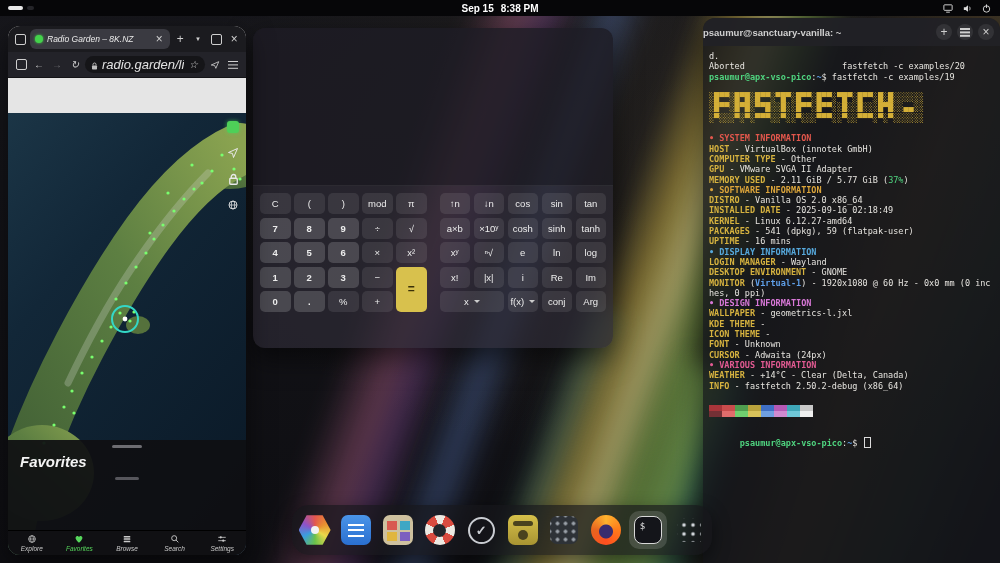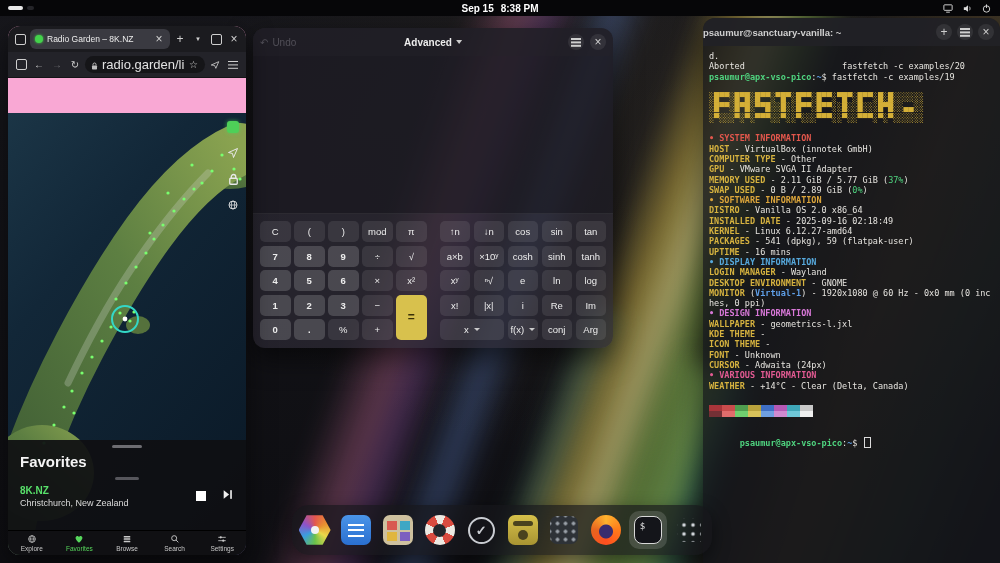--- a/index.html
+++ b/index.html
@@ -44,21 +44,21 @@
   .ic-close::before{content:"\00D7";font-size:12px;}
   .ic-chev::before{content:"\25BC";font-size:6px;}
   .ic-star::before{content:"\2606";}
   .ic-undo::before{content:"\21B6";}
   .dim{opacity:.4;}
   .sqico{width:9px;height:9px;border:1.2px solid #cfcfcf;border-radius:2px;display:block;}
   .burger{width:10px;height:1.6px;background:#cfcfcf;box-shadow:0 3.4px 0 #cfcfcf,0 6.8px 0 #cfcfcf;margin-top:-6px;display:block;}
 
   
   .browser{left:8px;top:26px;width:238px;height:529px;border-radius:12px;overflow:hidden;
-    background:#f9a8d4;z-index:10;}
+    background:#e5e5e5;z-index:10;font-style:italic;}
   .b-tabbar{height:26px;background:#1b1b1f;display:flex;align-items:center;padding:0 4px;gap:2px;}
   .tab{flex:1;min-width:0;height:20px;background:#3a3a41;border-radius:6px;display:flex;align-items:center;padding:0 5px;gap:4px;}
   .favicon{width:8px;height:8px;border-radius:50%;background:#43d24b;flex:none;box-shadow:0 0 3px #43d24b;}
   .tab-title{font-size:8.5px;color:#ececec;white-space:nowrap;overflow:hidden;text-overflow:ellipsis;flex:1;}
   .tab .ibtn{width:12px;height:12px;}
   .b-toolbar{height:25px;background:#232329;display:flex;align-items:center;padding:0 5px;gap:2px;border-bottom:1px solid #141417;}
   .urlpill{flex:1;min-width:0;height:17px;background:#151518;border-radius:9px;display:flex;align-items:center;padding:0 6px;gap:4px;}
   .url{font-size:13px;color:#e2e2e2;flex:1;white-space:nowrap;overflow:hidden;}
   .b-map{position:absolute;top:51px;left:0;right:0;bottom:0;background:#0d1d2b;margin-top:36px;}
   .b-map svg.mapimg{position:absolute;inset:0;}
@@ -325,35 +325,20 @@
             <ellipse cx="12" cy="12" rx="3.5" ry="8" fill="none" stroke="#e8e8e8" stroke-width="1.5"></ellipse>
             <line x1="4" y1="12" x2="20" y2="12" stroke="#e8e8e8" stroke-width="1.5"></line>
           </svg>
       </div>
     </div>
 
     <div class="b-fav">
       <div class="handle"></div>
       <div class="fav-title">Favorites</div>
       <div class="handle small"></div>
-      <div class="station-row">
-        <div>
-          <div class="st-name">8K.NZ</div>
-          <div class="st-loc">Christchurch, New Zealand</div>
-        </div>
-        <div class="st-controls">
-          <span class="stop-sq"></span>
-          <span>
-            <svg width="13" height="13" viewBox="0 0 24 24">
-                <path d="M5 4 L15 12 L5 20 Z" fill="#f0f0f0"></path>
-                <rect x="17" y="4" width="3" height="16" fill="#f0f0f0"></rect>
-              </svg>
-          </span>
-        </div>
-      </div>
     </div>
 
     <div class="b-nav">
       <div class="nav-item">
         <svg viewBox="0 0 24 24">
             <circle cx="12" cy="12" r="8" fill="none" stroke="currentColor" stroke-width="2"></circle>
             <ellipse cx="12" cy="12" rx="3.5" ry="8" fill="none" stroke="currentColor" stroke-width="1.6"></ellipse>
             <line x1="4" y1="12" x2="20" y2="12" stroke="currentColor" stroke-width="1.6"></line>
           </svg>
         <span class="nav-label">Explore</span>
@@ -386,36 +371,20 @@
             <line x1="3" y1="16" x2="21" y2="16" stroke="currentColor" stroke-width="2"></line>
             <circle cx="15" cy="16" r="2.6" fill="currentColor"></circle>
           </svg>
         <span class="nav-label">Settings</span>
       </div>
     </div>
   </div>
 </div>
 
 <div class="win calc">
-  <div class="c-header">
-    <div class="c-undo dim">
-      <span class="ic-undo"></span>
-      <span>Undo</span>
-    </div>
-    <div class="c-mode">
-      <span>Advanced</span>
-      <span class="caret"></span>
-    </div>
-    <div class="c-right">
-      <span class="ibtn round">
-          <span class="burger"></span>
-        </span>
-      <span class="ibtn round ic-close"></span>
-    </div>
-  </div>
   <div class="c-display">
     <span></span>
   </div>
   <div class="c-grid">
     <div class="cb">C</div>
     <div class="cb">(</div>
     <div class="cb">)</div>
     <div class="cb">mod</div>
     <div class="cb">π</div>
     <div class="sp"></div>
@@ -492,39 +461,39 @@
         <div class="tline"></div>
         <div class="tline"><span class="art">░█▀▀░█▀█░█▀▀░▀█▀░█▀▀░█▀▀░▀█▀░█▀▀░█░█░░░░░░</span></div>
         <div class="tline"><span class="art">░█▀▀░█▀█░▀▀█░░█░░█▀▀░█▀▀░░█░░█░░░█▀█░░▄▄░░</span></div>
         <div class="tline"><span class="art">░▀░░░▀░▀░▀▀▀░░▀░░▀░░░▀▀▀░░▀░░▀▀▀░▀░▀░░░░░░</span></div>
         <div class="tline"></div>
         <div class="tline"><span class="red">• </span><span class="red">SYSTEM INFORMATION</span></div>
         <div class="tline"><span class="y">HOST</span><span class="w"> - VirtualBox (innotek GmbH)</span></div>
         <div class="tline"><span class="y">COMPUTER TYPE</span><span class="w"> - Other</span></div>
         <div class="tline"><span class="y">GPU</span><span class="w"> - VMware SVGA II Adapter</span></div>
         <div class="tline"><span class="y">MEMORY USED</span><span class="w"> - 2.11 GiB / 5.77 GiB (</span><span class="grn">37%</span><span class="w">)</span></div>
-        <div class="tline"><span class="y">SWAP USED</span><span class="w"> - 0 B / 2.89 GiB (</span><span class="grn">0%</span><span class="w">)</span></div>
         <div class="tline"><span class="org">• </span><span class="org">SOFTWARE INFORMATION</span></div>
         <div class="tline"><span class="y">DISTRO</span><span class="w"> - Vanilla OS 2.0 x86_64</span></div>
         <div class="tline"><span class="y">INSTALLED DATE</span><span class="w"> - 2025-09-16 02:18:49</span></div>
         <div class="tline"><span class="y">KERNEL</span><span class="w"> - Linux 6.12.27-amd64</span></div>
         <div class="tline"><span class="y">PACKAGES</span><span class="w"> - 541 (dpkg), 59 (flatpak-user)</span></div>
         <div class="tline"><span class="y">UPTIME</span><span class="w"> - 16 mins</span></div>
         <div class="tline"><span class="cyn">• </span><span class="cyn">DISPLAY INFORMATION</span></div>
         <div class="tline"><span class="y">LOGIN MANAGER</span><span class="w"> - Wayland</span></div>
         <div class="tline"><span class="y">DESKTOP ENVIRONMENT</span><span class="w"> - GNOME</span></div>
         <div class="tline"><span class="y">MONITOR</span><span class="w"> (</span><span class="bl">Virtual-1</span><span class="w">) - 1920x1080 @ 60 Hz - 0x0 mm (0 inches, 0 ppi)</span></div>
         <div class="tline"><span class="pnk">• </span><span class="pnk">DESIGN INFORMATION</span></div>
         <div class="tline"><span class="y">WALLPAPER</span><span class="w"> - geometrics-l.jxl</span></div>
         <div class="tline"><span class="y">KDE THEME</span><span class="w"> - </span></div>
         <div class="tline"><span class="y">ICON THEME</span><span class="w"> - </span></div>
         <div class="tline"><span class="y">FONT</span><span class="w"> - Unknown</span></div>
         <div class="tline"><span class="y">CURSOR</span><span class="w"> - Adwaita (24px)</span></div>
         <div class="tline"><span class="mag">• </span><span class="mag">VARIOUS INFORMATION</span></div>
         <div class="tline"><span class="y">WEATHER</span><span class="w"> - +14°C - Clear (Delta, Canada)</span></div>
+        <div class="tline"><span class="y">INFO</span><span class="w"> - fastfetch 2.50.2-debug (x86_64)</span></div>
         <div class="tline"></div>
       </div>
     <div class="t-palette">
         <div class="pal-row"><span style="background: rgb(168, 53, 58);"></span><span style="background: rgb(201, 76, 76);"></span><span style="background: rgb(79, 158, 79);"></span><span style="background: rgb(185, 162, 60);"></span><span style="background: rgb(63, 111, 196);"></span><span style="background: rgb(181, 89, 181);"></span><span style="background: rgb(63, 167, 184);"></span><span style="background: rgb(200, 200, 200);"></span></div>
         <div class="pal-row"><span style="background: rgb(116, 48, 53);"></span><span style="background: rgb(224, 108, 108);"></span><span style="background: rgb(111, 207, 111);"></span><span style="background: rgb(216, 194, 90);"></span><span style="background: rgb(111, 159, 224);"></span><span style="background: rgb(208, 138, 208);"></span><span style="background: rgb(111, 200, 216);"></span><span style="background: rgb(239, 239, 239);"></span></div>
       </div>
     <div class="tline">
       <span class="g">psaumur@apx-vso-pico</span><span class="w">:</span><span class="bl">~</span><span class="w">$ </span><span class="cursor"></span>
     </div>
   </div>

